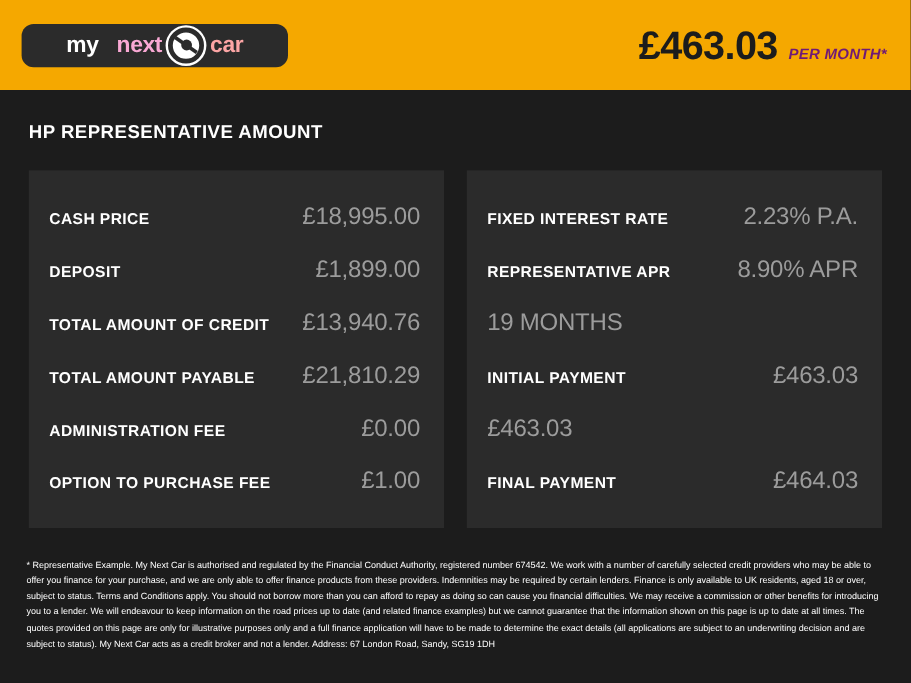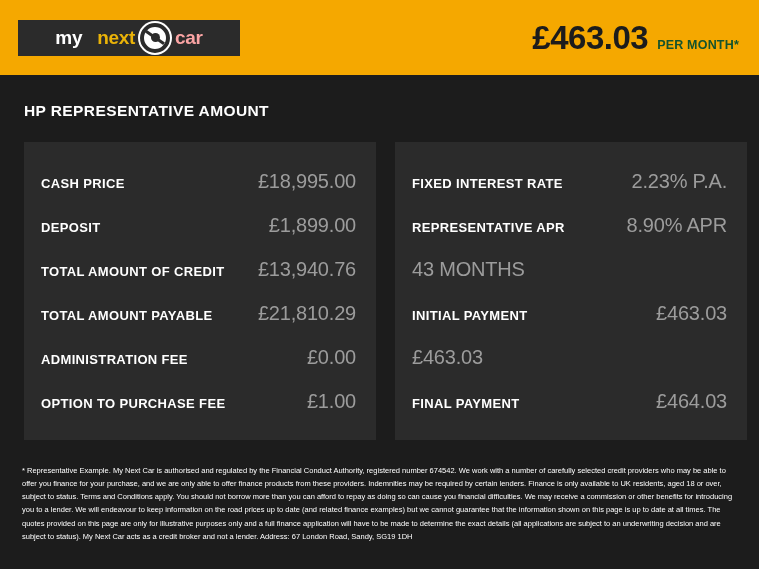--- a/index.html
+++ b/index.html
@@ -22,36 +22,36 @@
     background: #f5a800;
     display: flex;
     align-items: center;
     justify-content: space-between;
     padding: 0 14px 0 18px;
   }
   .logo-box {
     width: 222px;
     height: 36px;
     background: #2b2b2b;
-    border-radius: 0;
+    border-radius: 10px;
     display: flex;
     align-items: center;
     justify-content: center;
     position: relative;
   }
   .logo-text {
     font-size: 19px;
     font-weight: bold;
     letter-spacing: -0.3px;
     display: flex;
     align-items: center;
     gap: 3px;
   }
   .logo-my { color: #ffffff; }
-  .logo-next { color: #eab308; margin-left: 12px; }
+  .logo-next { color: #f9a8d4; margin-left: 12px; }
   .logo-car { color: #fca5a5; }
   .logo-wheel {
     width: 30px;
     height: 30px;
     border-radius: 50%;
     background: #ffffff;
     border: 4px solid #2b2b2b;
     box-shadow: 0 0 0 2px #ffffff;
     position: relative;
     margin: 0 2px;
@@ -83,38 +83,39 @@
   }
   .price-amount {
     font-size: 33px;
     font-weight: bold;
     color: #1c1c1c;
     letter-spacing: -0.5px;
   }
   .price-period {
     font-size: 12.5px;
     font-weight: bold;
-    color: #14532d;
+    color: #701a75;
     letter-spacing: 0.2px;
+    font-style: italic;
   }
 
   
   .section-title {
     font-size: 15.5px;
     font-weight: bold;
     letter-spacing: 0.4px;
     padding: 27px 0 0 24px;
     color: #ffffff;
   }
 
   
   .panels {
     display: flex;
     gap: 19px;
-    padding: 22px 12px 0 24px;
+    padding: 22px 24px 0 24px;
   }
   .panel {
     flex: 1;
     background: #2b2b2b;
     padding: 17px 20px 17px 17px;
     min-height: 272px;
   }
   .row {
     display: flex;
     justify-content: space-between;
@@ -196,21 +197,21 @@
   <div class="panel">
     <div class="row">
       <span class="row-label">FIXED INTEREST RATE</span>
       <span class="row-value">2.23% P.A.</span>
     </div>
     <div class="row">
       <span class="row-label">REPRESENTATIVE APR</span>
       <span class="row-value">8.90% APR</span>
     </div>
     <div class="row">
-      <span class="row-value">43 MONTHS</span>
+      <span class="row-value">19 MONTHS</span>
     </div>
     <div class="row">
       <span class="row-label">INITIAL PAYMENT</span>
       <span class="row-value">£463.03</span>
     </div>
     <div class="row">
       <span class="row-value">£463.03</span>
     </div>
     <div class="row">
       <span class="row-label">FINAL PAYMENT</span>

